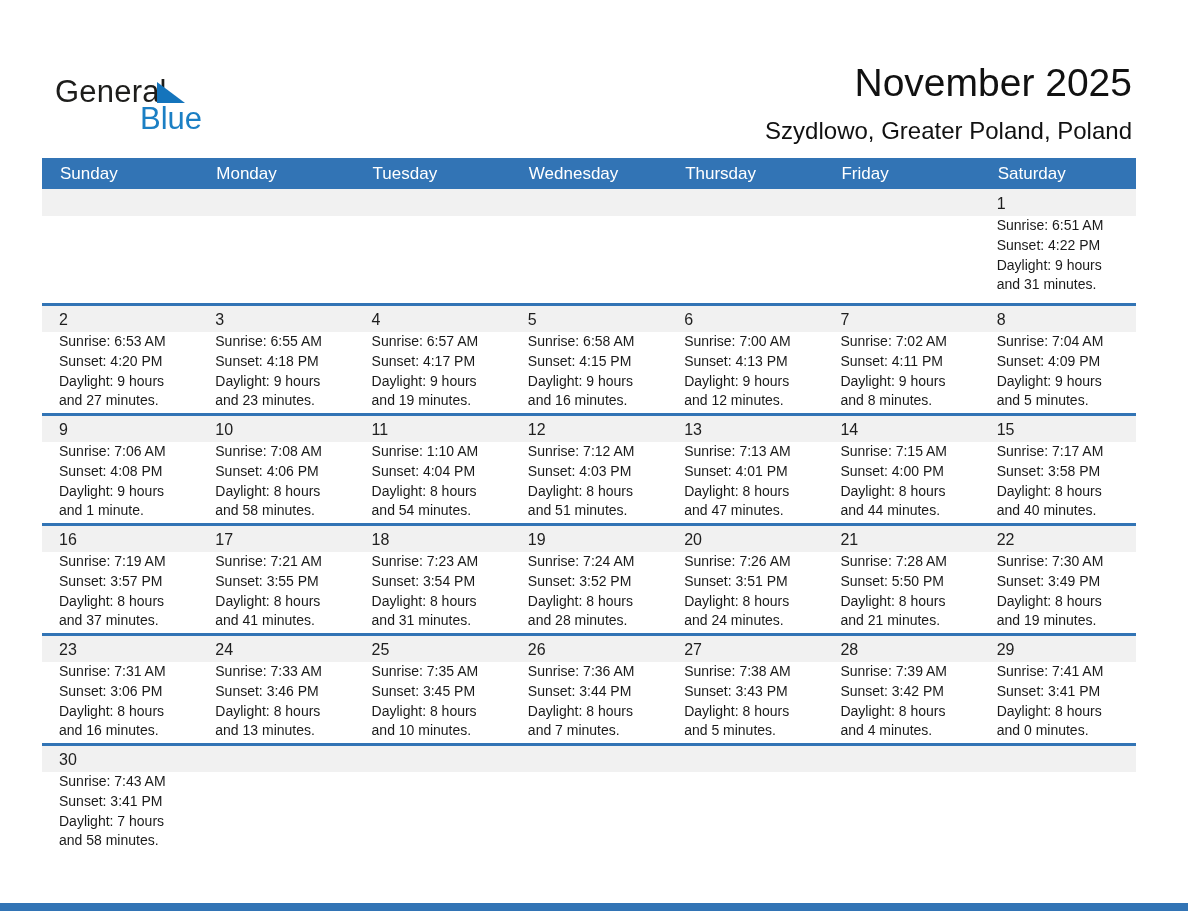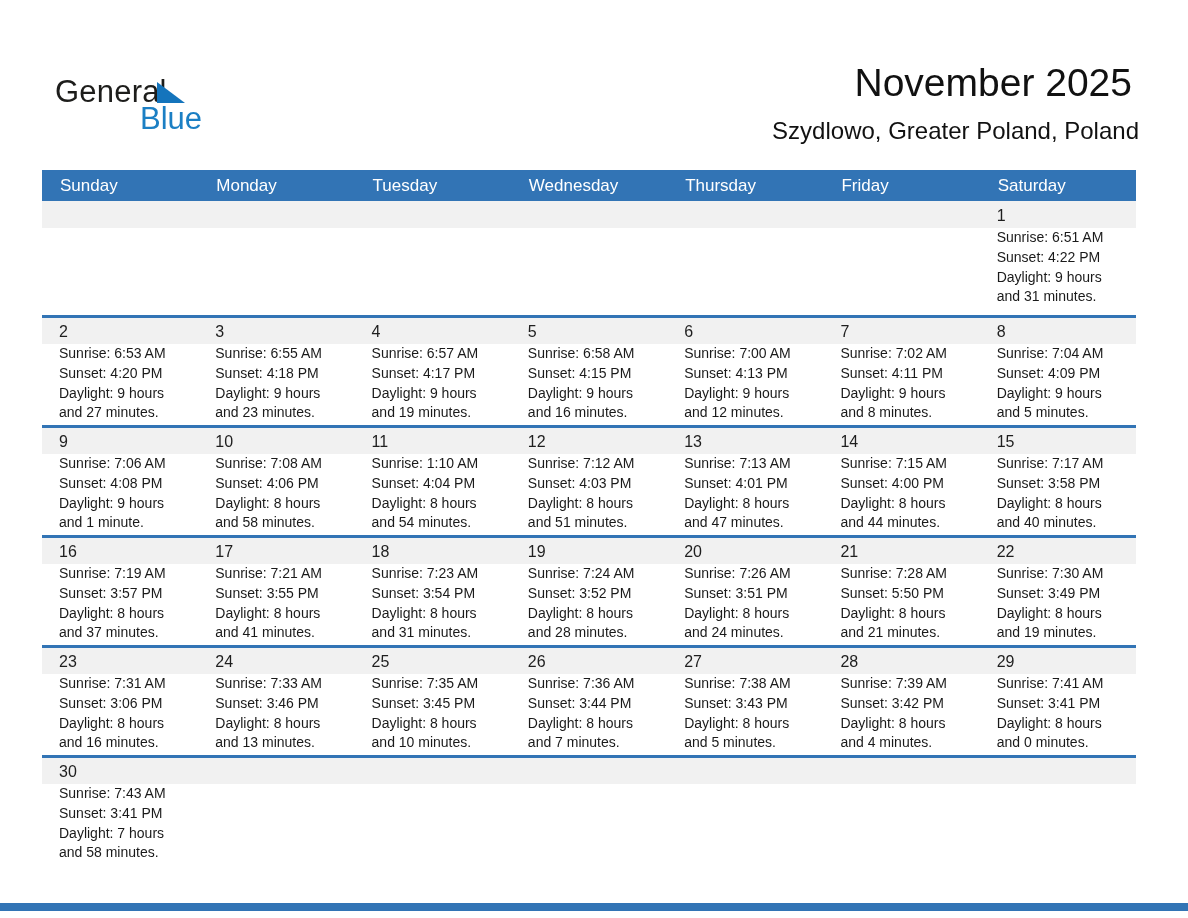--- a/index.html
+++ b/index.html
@@ -9,24 +9,24 @@
     -webkit-font-smoothing:antialiased;
   }
   
   .logo{position:absolute;left:55px;top:76px;width:200px;height:60px;}
   .logo-general{position:absolute;left:0;top:0;font-size:31px;line-height:1;color:#1d1d1b;letter-spacing:.2px;}
   .logo-triangle{position:absolute;left:102px;top:6px;width:28px;height:21px;background:#1474bc;
     clip-path:polygon(0 0,100% 100%,0 100%);}
   .logo-blue{position:absolute;left:76px;top:27px;font-size:31px;line-height:1;color:#1b7fc4;margin-left:9px;}
   
   .page-title{position:absolute;right:56px;top:62px;font-size:39px;line-height:1.1;color:#111;text-align:left;}
-  .page-subtitle{position:absolute;right:49px;top:117px;font-size:24px;line-height:1.2;color:#111;text-align:right;}
+  .page-subtitle{position:absolute;right:56px;top:117px;font-size:24px;line-height:1.2;color:#111;text-align:right;}
   
   .calendar{position:absolute;left:42px;top:158px;width:1094px;}
-  .day-header{display:grid;grid-template-columns:repeat(7,1fr);height:31px;background:var(--hdr);align-items:center;margin-top:12px;}
+  .day-header{display:grid;grid-template-columns:repeat(7,1fr);height:31px;background:var(--hdr);align-items:center;}
   .dh-cell{color:#ffffff;font-size:17px;padding-left:18px;white-space:nowrap;overflow:hidden;}
   .week{display:grid;grid-template-columns:repeat(7,1fr);height:110px;box-sizing:border-box;
     border-top:3px solid var(--hdr);
     background:linear-gradient(to bottom,#f1f1f1 0,#f1f1f1 26px,#ffffff 26px);}
   .week.first{height:114px;border-top:none;background:linear-gradient(to bottom,#f1f1f1 1px,#f1f1f1 27px,#ffffff 27px);}
   .cell{overflow:hidden;}
   .daynum{height:26px;line-height:27px;font-size:16px;color:#1e1e1e;padding-left:17px;}
   .week.first .daynum{height:27px;line-height:29px;}
   .detail{font-size:14px;line-height:19.8px;color:#1a1a1a;padding-left:17px;white-space:nowrap;}
   .cell .detail:first-of-type{margin-top:2px;}

